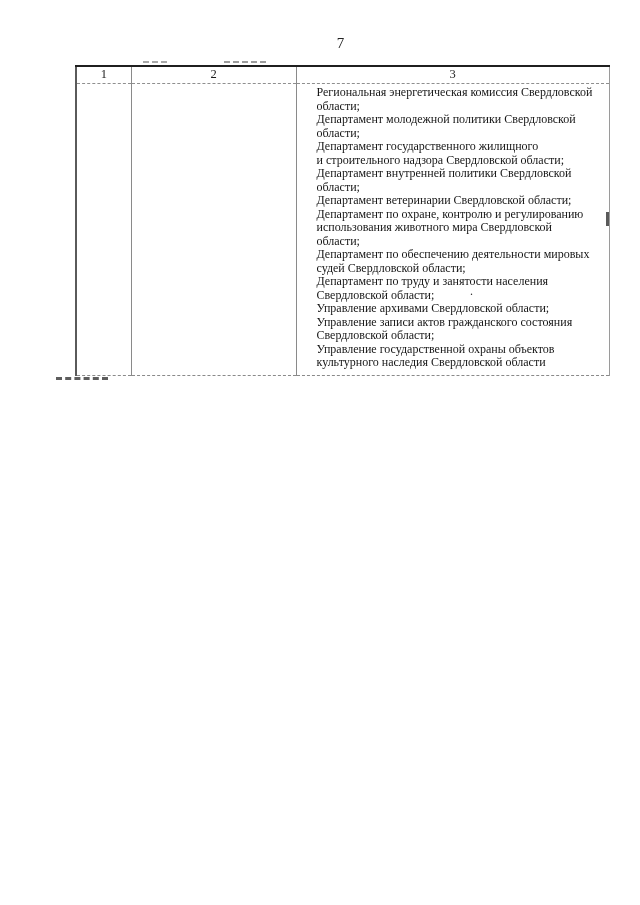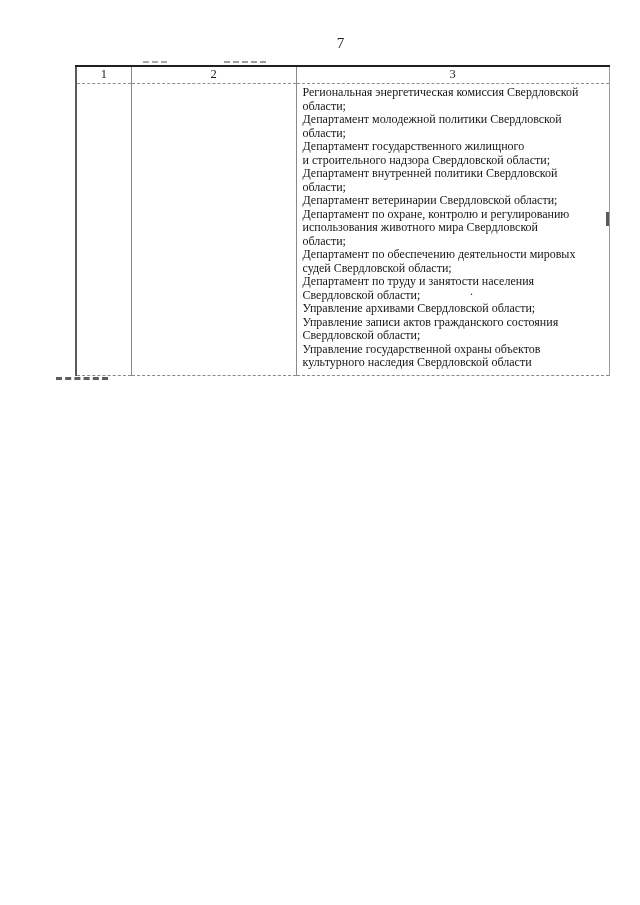--- a/index.html
+++ b/index.html
@@ -58,21 +58,21 @@
   table.doc-table th.h3, table.doc-table td.c3 {
     border-right: 1.5px solid #9a9a9a;
   }
   table.doc-table td {
     vertical-align: top;
     border-bottom: 1.5px dashed #8a8a8a;
   }
   td.c3 {
     font-size: 12px;
     line-height: 13.5px;
-    padding: 2px 3px 5px 6px;
+    padding: 2px 3px 5px 20px;
     white-space: pre;
     color: #161616;
   }
   .stray-dot {
     position: absolute;
     left: 470px;
     top: 284px;
     font-size: 12px;
     color: #333333;
   }

